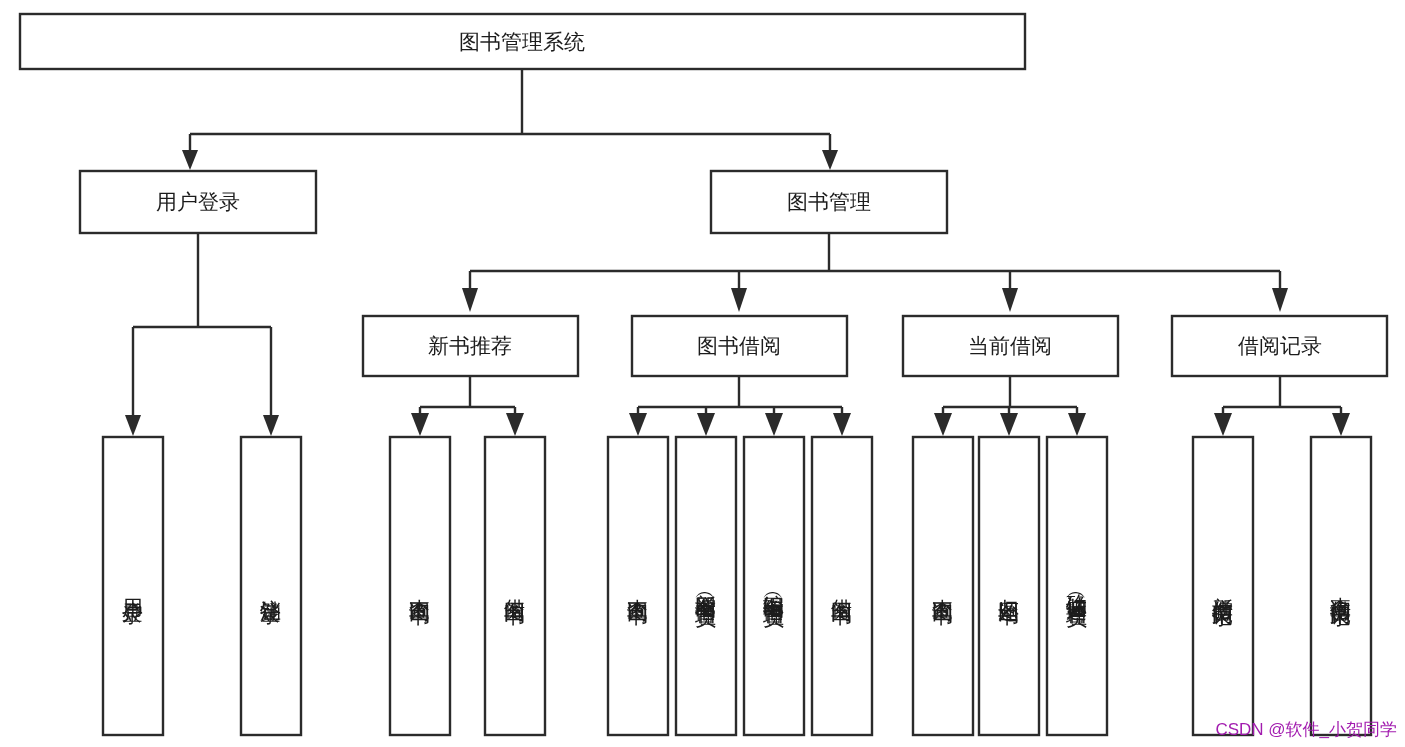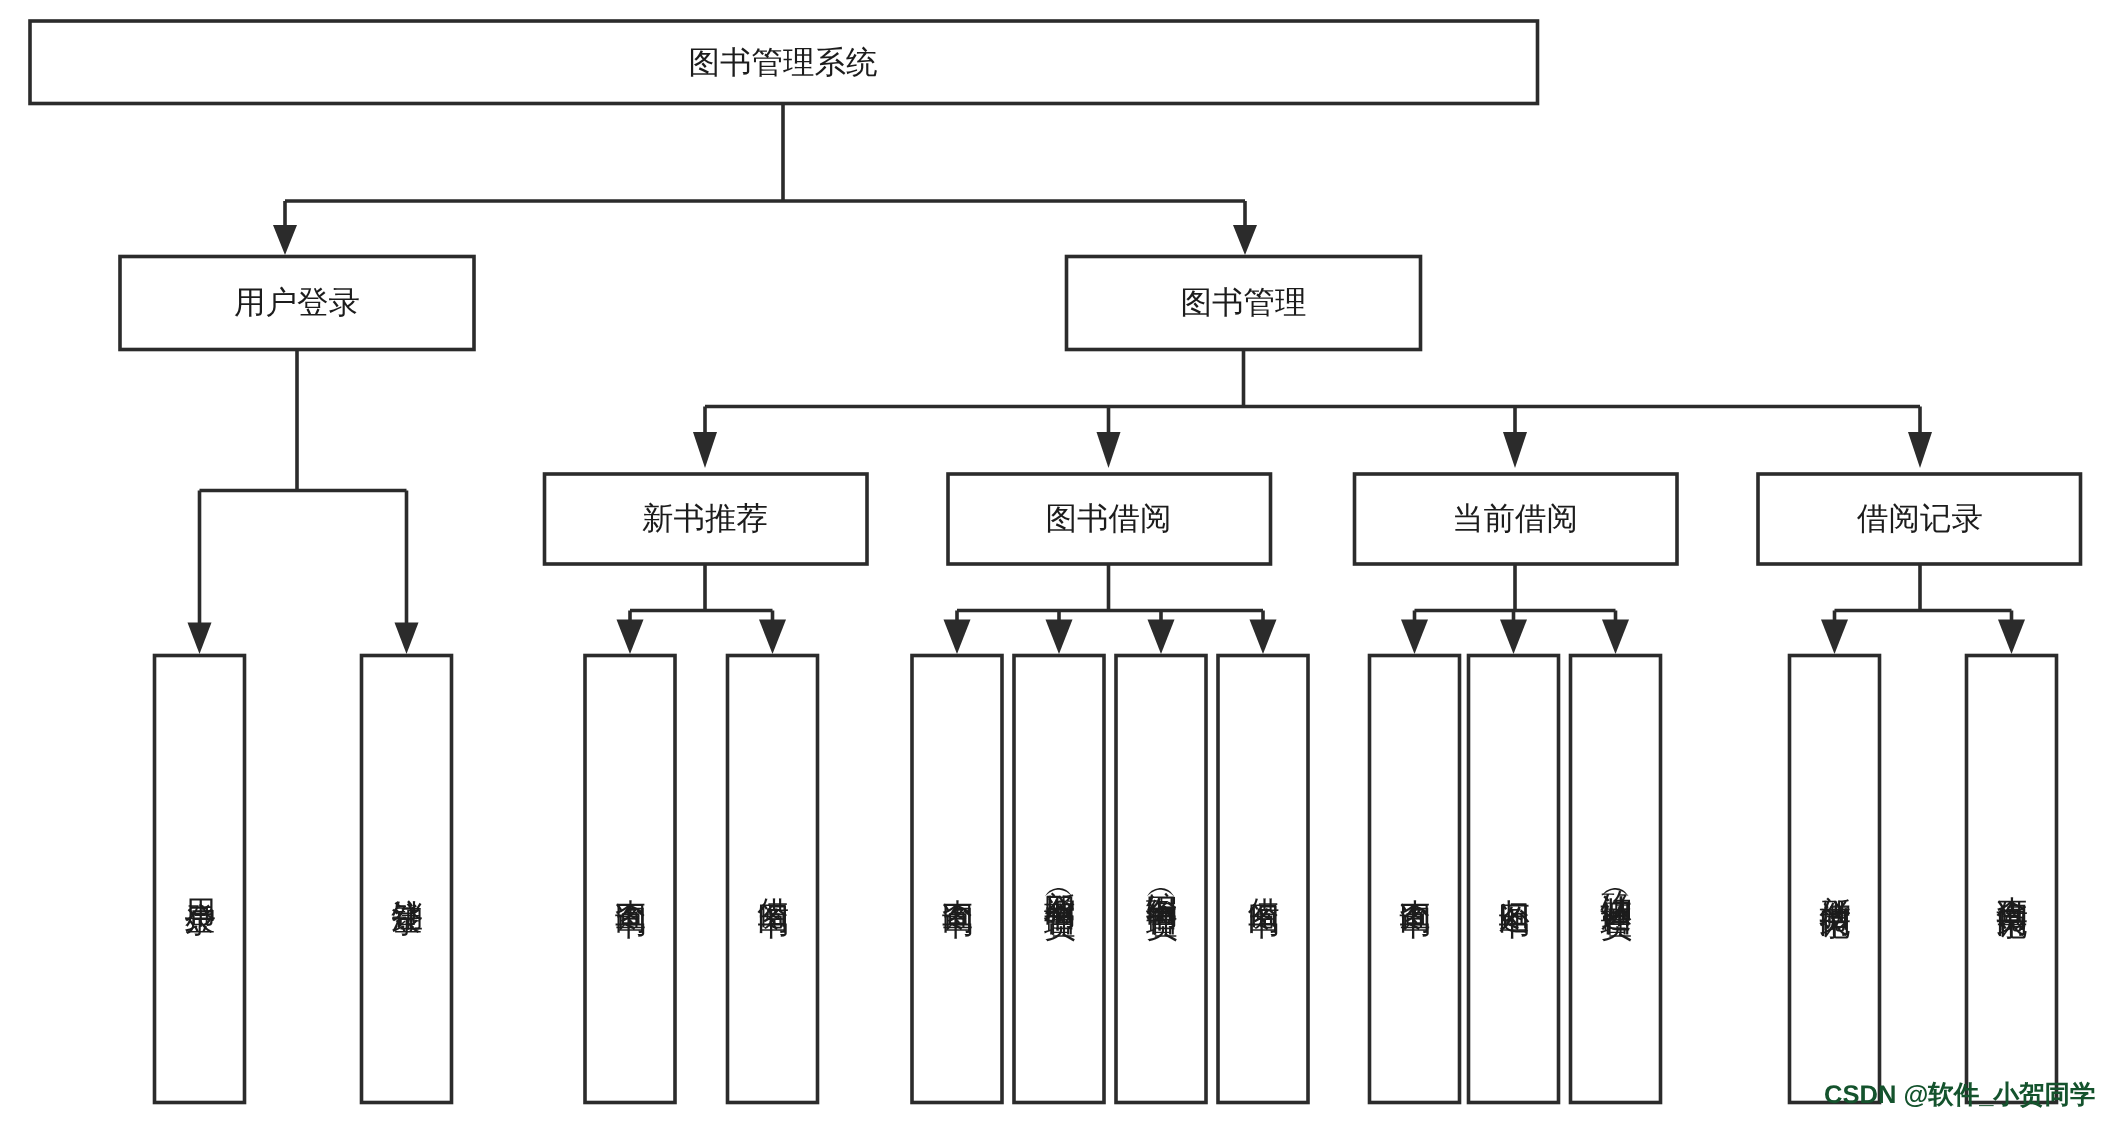--- a/index.html
+++ b/index.html
@@ -56,24 +56,23 @@
     text-orientation: upright;
     text-anchor: middle;
     letter-spacing: 2px;
   }
   .watermark {
     position: absolute;
     right: 8px;
     bottom: 6px;
     font-family: "Liberation Sans", "DejaVu Sans", sans-serif;
     font-size: 17px;
-    color: #14532d;
+    color: #a21caf;
     white-space: nowrap;
     pointer-events: none;
-    font-weight: bold;
   }
 </style>
 </head>
 <body>
 
 <div id="diagram-root">
   <svg class="flow" viewBox="0 0 1405 747" xmlns="http://www.w3.org/2000/svg">
 
     <g>
       <path class="connector" d="M 522 69 L 522 134 M 190 134 L 830 134 M 190 134 L 190 152 M 830 134 L 830 152"></path>

